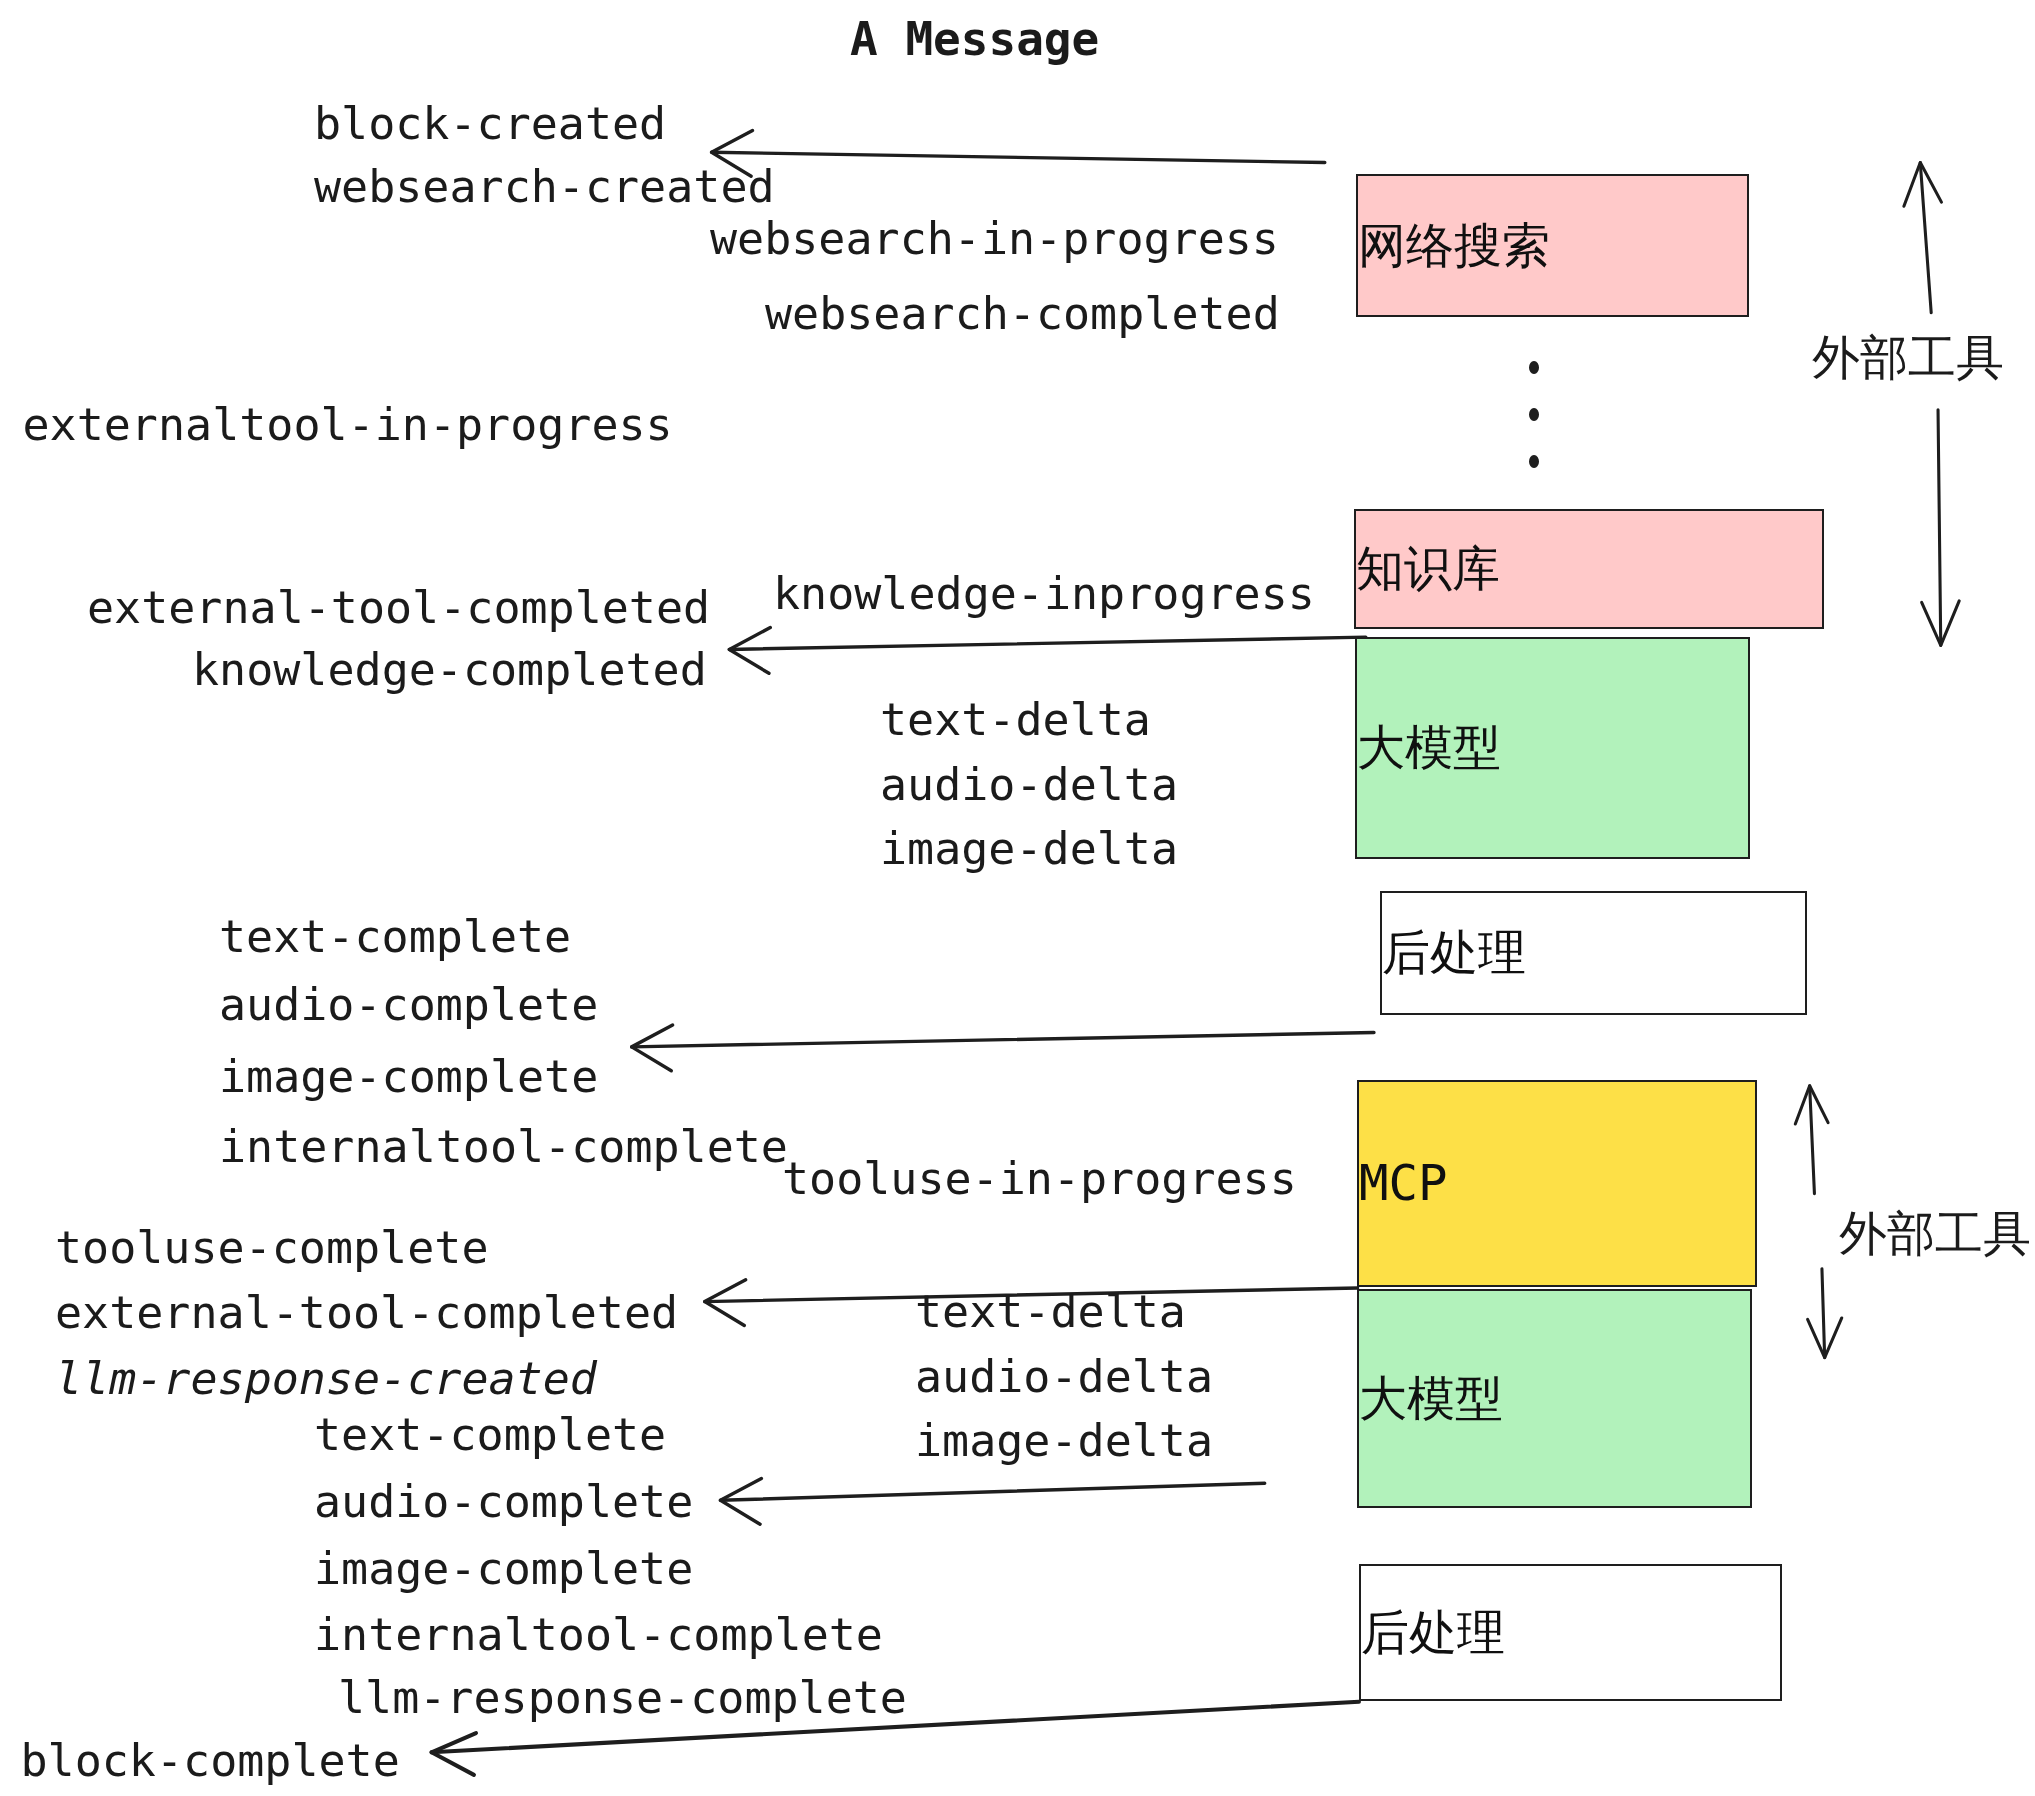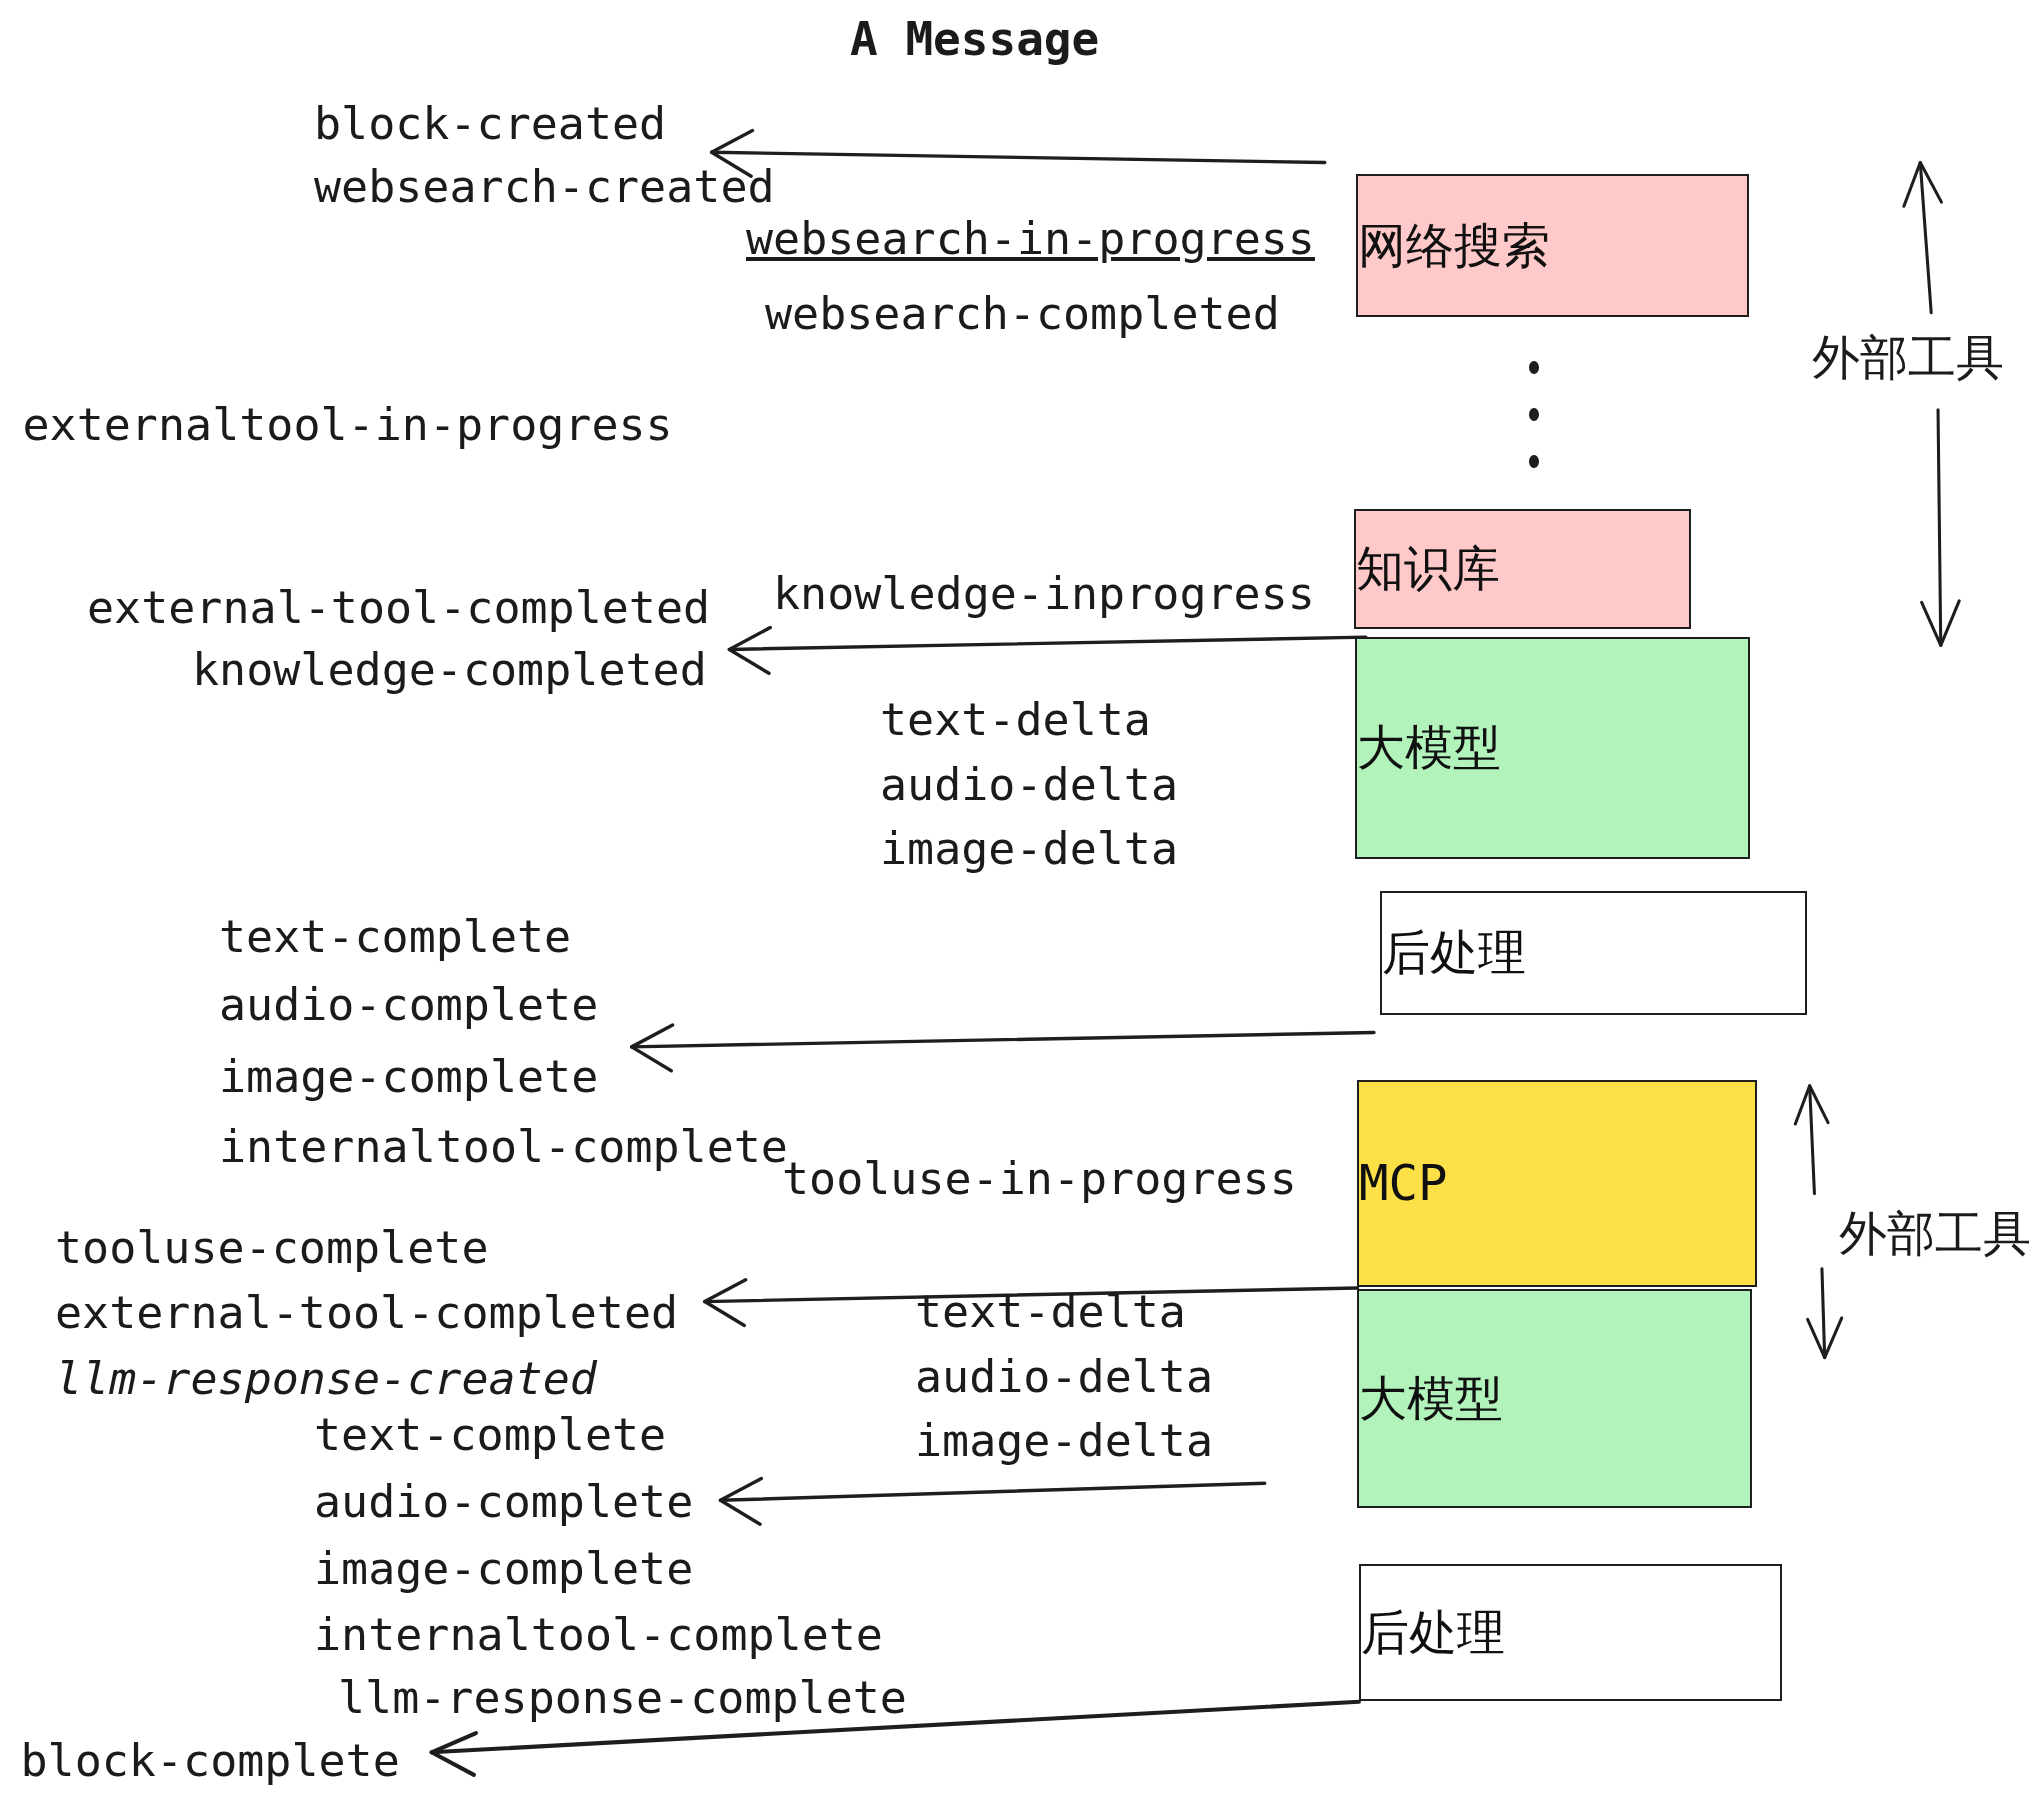--- a/index.html
+++ b/index.html
@@ -31,21 +31,21 @@
     box-sizing:border-box;
     border:2.7px solid #1e1e1e;
     display:flex;
     align-items:center;
     font-size:48px;
     color:#101010;
     font-family:"DejaVu Sans", "Liberation Sans", sans-serif;
     white-space:nowrap;
   }
   #box-websearch{left:1356px; top:174px;  width:393px; height:143px; background:#ffc9c9;}
-  #box-knowledge{left:1354px; top:509px;  width:337px; height:120px; background:#ffc9c9;}
+  #box-knowledge{left:1354px; top:509px;  width:470px; height:120px; background:#ffc9c9;}
   #box-llm-1    {left:1355px; top:637px;  width:395px; height:222px; background:#b2f2bb;}
   #box-post-1   {left:1380px; top:891px; width:427px; height:124px; background:#ffffff;}
   #box-mcp      {left:1357px; top:1080px; width:400px; height:207px; background:#fde047;
                  font-family:"DejaVu Sans Mono", monospace; font-size:49px;}
   #box-llm-2    {left:1357px; top:1289px; width:395px; height:219px; background:#b2f2bb;}
   #box-post-2   {left:1359px; top:1564px; width:423px; height:137px; background:#ffffff;}
 
   .side-lbl{
     position:absolute;
     font-family:"DejaVu Sans", "Liberation Sans", sans-serif;
@@ -69,21 +69,21 @@
     position:absolute;left:0;top:0;width:2035px;height:1796px;
   }
   #arrow-layer path{
     stroke:#1e1e1e;
     fill:none;
     stroke-linecap:round;
   }
   
   #lbl-block-created            {left:314px;  top:101px;text-align:right;}
   #lbl-websearch-created        {left:314px;  top:164px;}
-  #lbl-websearch-in-progress    {left:746px; top:216px;text-decoration:underline;}
+  #lbl-websearch-in-progress    {left:710px; top:216px;}
   #lbl-websearch-completed      {left:765px; top:291px;}
   #lbl-externaltool-in-progress {left:22.5px;   top:402px;}
   #lbl-knowledge-inprogress     {left:773px; top:571px;}
   #lbl-external-tool-completed  {left:87px;  top:585px;}
   #lbl-knowledge-completed      {left:192px;  top:647px;}
   #lbl-text-delta-1             {left:880px; top:697px;}
   #lbl-audio-delta-1            {left:880px; top:762px;}
   #lbl-image-delta-1            {left:880px; top:826px;}
   #lbl-text-complete-1          {left:219px;  top:914px;}
   #lbl-audio-complete-1         {left:219px;  top:982px;}

